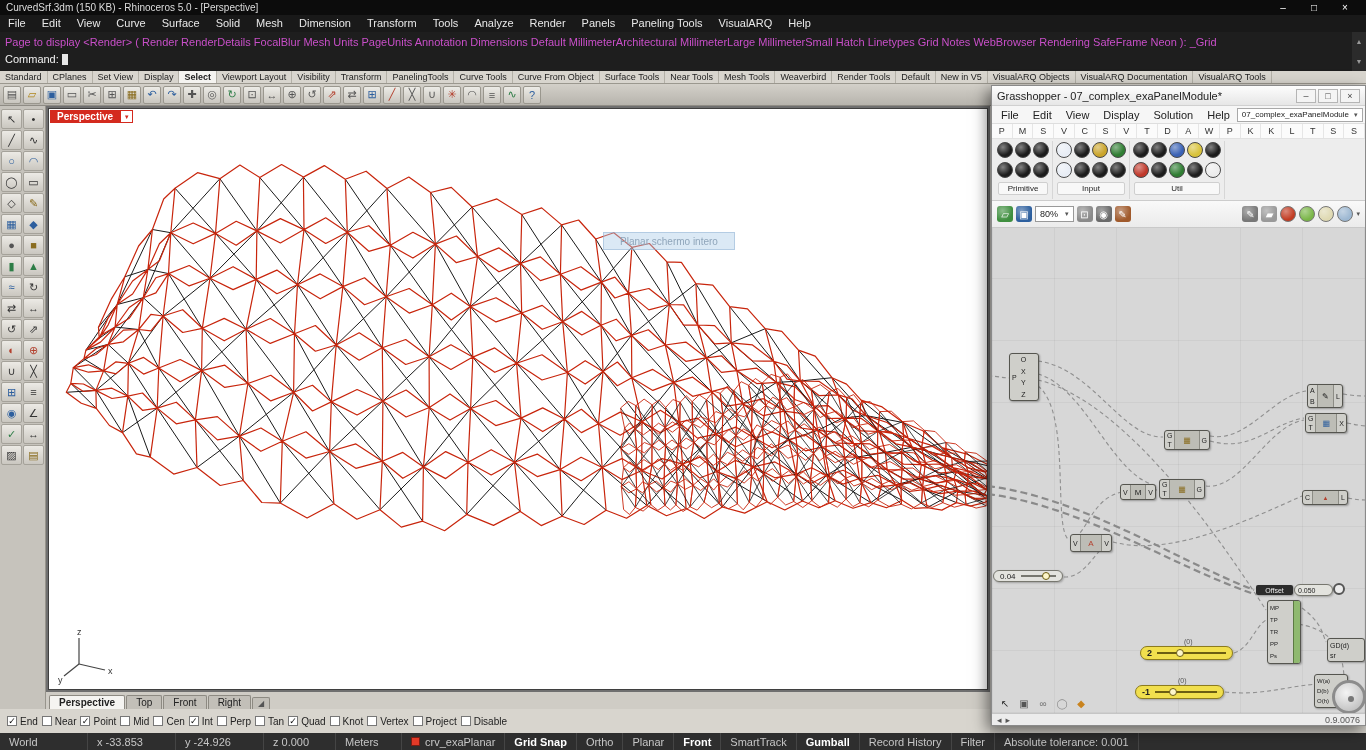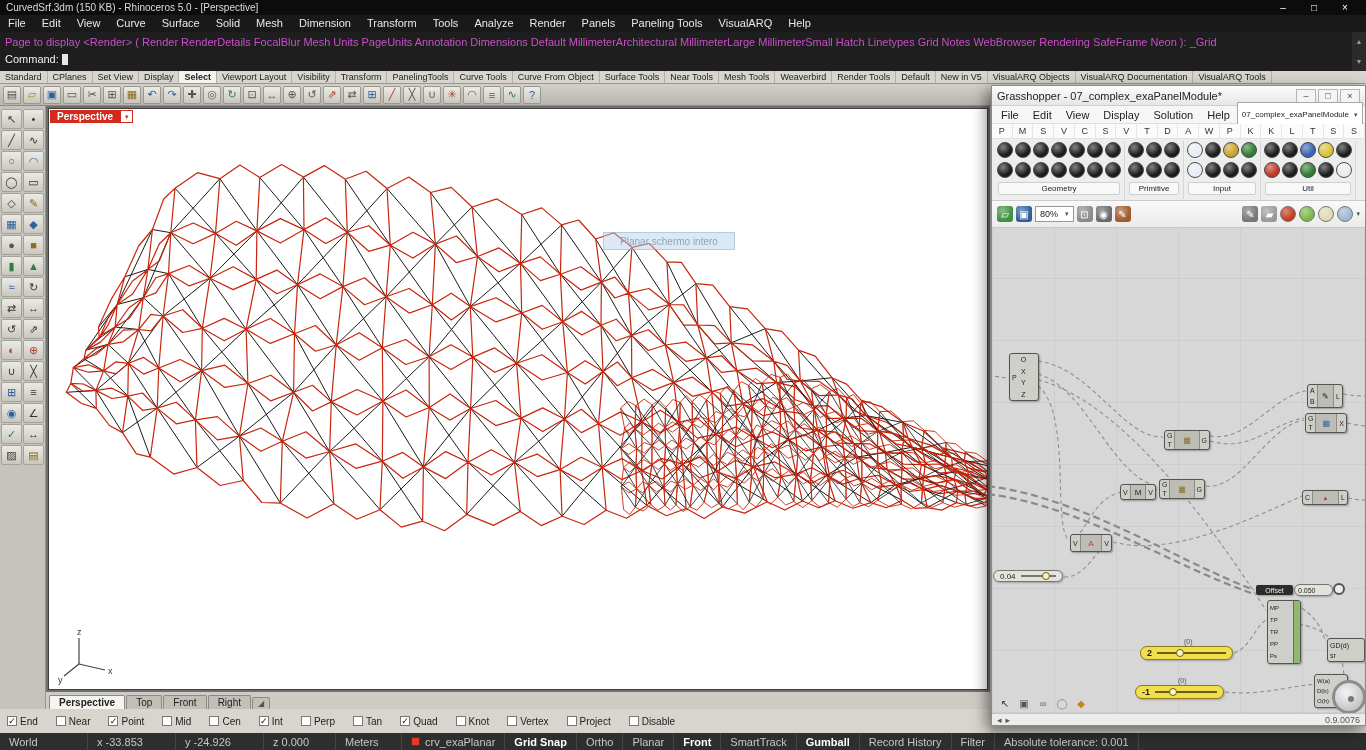--- a/index.html
+++ b/index.html
@@ -36,36 +36,36 @@
 .vp-badge-label{background:#d42a1e;color:#fff;font-size:10px;font-weight:bold;padding:1px 7px}
 .vp-badge-caret{background:#fff;border:1px solid #d42a1e;color:#d42a1e;font-size:6px;width:13px;display:flex;align-items:center;justify-content:center}
 .vp-tooltip{position:absolute;left:554px;top:123px;min-width:132px;height:18px;background:rgba(176,207,233,.45);border:1px solid rgba(122,161,199,.4);color:#8fa5ba;font-size:10px;display:flex;align-items:center;justify-content:center;padding:0 6px;z-index:5}
 .axis-gizmo{position:absolute;left:8px;top:515px;z-index:4}
 .vp-tabs{position:absolute;left:46px;top:692px;width:944px;height:17px;background:#cfccc5;display:flex;align-items:flex-end;padding-left:3px;font-size:10px}
 .vp-tab{padding:1px 9px;border:1px solid #8d8a82;border-bottom:none;background:#c2bfb8;margin-right:1px;border-radius:2px 2px 0 0}
 .vp-tab.active{background:#f5f4f1;font-weight:bold}
 .vp-tab.grip{padding:1px 5px;font-size:8px;color:#555}
 
 
-.osnap{position:absolute;left:0;top:709px;width:990px;height:24px;background:#d8d5ce;display:flex;align-items:center;gap:18px;padding:0 7px;font-size:10px;color:#222}
+.osnap{position:absolute;left:0;top:709px;width:990px;height:24px;background:#d8d5ce;display:flex;align-items:center;gap:4px;padding:0 7px;font-size:10px;color:#222}
 .osnap-item{display:flex;align-items:center;gap:3px}
 .chk{width:10px;height:10px;background:#fff;border:1px solid #777;font-size:9px;line-height:9px;text-align:center;color:#111}
 .chk.on::before{content:"✓"}
 .statusbar{position:absolute;left:0;top:733px;width:100%;height:17px;background:#2e2e2e;color:#c6c6c6;display:flex;align-items:stretch;font-size:11px}
 .sb-cell{padding:0 9px;border-right:1px solid #454545;display:flex;align-items:center;white-space:nowrap}
 .sb-cell.active{color:#fff;font-weight:bold}
 .layer-swatch{width:9px;height:9px;border:1px solid #7a1d14;margin-right:5px}
 
 
 .gh{position:absolute;left:991px;top:85px;width:375px;height:641px;background:#f0f0f0;border:1px solid #8a8a8a;box-shadow:-4px 5px 14px rgba(0,0,0,.5);z-index:30;display:flex;flex-direction:column;color:#222}
 .gh-title{height:20px;background:linear-gradient(#fdfdfd,#e6e6e6);display:flex;align-items:center;padding:0 5px;font-size:11px;border-bottom:1px solid #d0d0d0}
 .gh-btn{width:20px;height:14px;border:1px solid #b5b5b5;background:#f4f4f4;font-size:9px;display:flex;align-items:center;justify-content:center;margin-left:2px;color:#444}
 .gh-menu{height:18px;display:flex;align-items:center;background:#f6f6f6;border-bottom:1px solid #dedede;padding:0 2px}
 .gh-menu-item{padding:0 7px;font-size:11px}
-.gh-doc{margin-left:auto;border:1px solid #a8a8a8;background:#fff;font-size:8px;padding:12px 4px;height:14px;display:flex;align-items:center;gap:5px;margin-right:2px}
+.gh-doc{margin-left:auto;border:1px solid #a8a8a8;background:#fff;font-size:8px;padding:0 4px;height:14px;display:flex;align-items:center;gap:5px;margin-right:2px}
 .gh-tabs{height:15px;display:flex;align-items:center;background:#fbfbfb;border-bottom:1px solid #e2e2e2;font-size:9px;color:#333}
 .gh-tab{flex:1;text-align:center;border-right:1px solid #e6e6e6;line-height:14px}
 .gh-palette{height:62px;background:#ededed;display:flex;border-bottom:1px solid #cccccc;padding:2px 1px 1px 2px}
 .gh-group{display:flex;flex-direction:column;border-right:1px solid #d6d6d6;padding:0 2px}
 .gh-group-icons{display:grid;grid-template-rows:20px 20px;grid-auto-flow:column;justify-content:start}
 .gh-ico{width:16px;height:16px;border-radius:50%;border:1px solid #4a4a4a;margin:1px;background-image:radial-gradient(circle at 35% 30%, rgba(255,255,255,.45), rgba(255,255,255,0) 60%)}
 .gh-group-label{height:13px;display:flex;align-items:center;justify-content:center;font-size:8px;background:#f8f8f8;border:1px solid #cfcfcf;border-radius:2px;margin:1px 2px 0 2px;white-space:nowrap;padding:0 4px}
 .gh-toolbar{height:27px;background:linear-gradient(#f9f9f9,#ebebeb);border-bottom:1px solid #c9c9c9;display:flex;align-items:center;gap:3px;padding:0 5px}
 .gh-tool{width:16px;height:16px;border-radius:3px;display:flex;align-items:center;justify-content:center;font-size:10px;color:#fff;background-image:radial-gradient(circle at 35% 30%, rgba(255,255,255,.4), rgba(255,255,255,0) 65%)}
 .gh-tool.round{border-radius:50%;border:1px solid #777}
@@ -400,40 +400,20 @@
     <div class="gh-palette">
       <div class="gh-group">
         <div class="gh-group-icons">
 
         <span class="gh-ico" style="background-color: rgb(28, 28, 28);"></span>
             <span class="gh-ico" style="background-color: rgb(28, 28, 28);"></span>
             <span class="gh-ico" style="background-color: rgb(28, 28, 28);"></span>
             <span class="gh-ico" style="background-color: rgb(28, 28, 28);"></span>
             <span class="gh-ico" style="background-color: rgb(28, 28, 28);"></span>
             <span class="gh-ico" style="background-color: rgb(28, 28, 28);"></span>
-            <span class="gh-ico" style="background-color: rgb(28, 28, 28);"></span>
-            <span class="gh-ico" style="background-color: rgb(28, 28, 28);"></span>
-            <span class="gh-ico" style="background-color: rgb(28, 28, 28);"></span>
-            <span class="gh-ico" style="background-color: rgb(28, 28, 28);"></span>
-            <span class="gh-ico" style="background-color: rgb(28, 28, 28);"></span>
-            <span class="gh-ico" style="background-color: rgb(28, 28, 28);"></span>
-            <span class="gh-ico" style="background-color: rgb(28, 28, 28);"></span>
-            <span class="gh-ico" style="background-color: rgb(28, 28, 28);"></span>
-          </div>
-        <span class="gh-group-label">Geometry</span>
-      </div>
-      <div class="gh-group">
-        <div class="gh-group-icons">
-
-        <span class="gh-ico" style="background-color: rgb(28, 28, 28);"></span>
-            <span class="gh-ico" style="background-color: rgb(28, 28, 28);"></span>
-            <span class="gh-ico" style="background-color: rgb(28, 28, 28);"></span>
-            <span class="gh-ico" style="background-color: rgb(28, 28, 28);"></span>
-            <span class="gh-ico" style="background-color: rgb(28, 28, 28);"></span>
-            <span class="gh-ico" style="background-color: rgb(28, 28, 28);"></span>
           </div>
         <span class="gh-group-label">Primitive</span>
       </div>
       <div class="gh-group">
         <div class="gh-group-icons">
 
         <span class="gh-ico" style="background-color: rgb(232, 237, 245);"></span>
             <span class="gh-ico" style="background-color: rgb(232, 237, 245);"></span>
             <span class="gh-ico" style="background-color: rgb(28, 28, 28);"></span>
             <span class="gh-ico" style="background-color: rgb(28, 28, 28);"></span>

